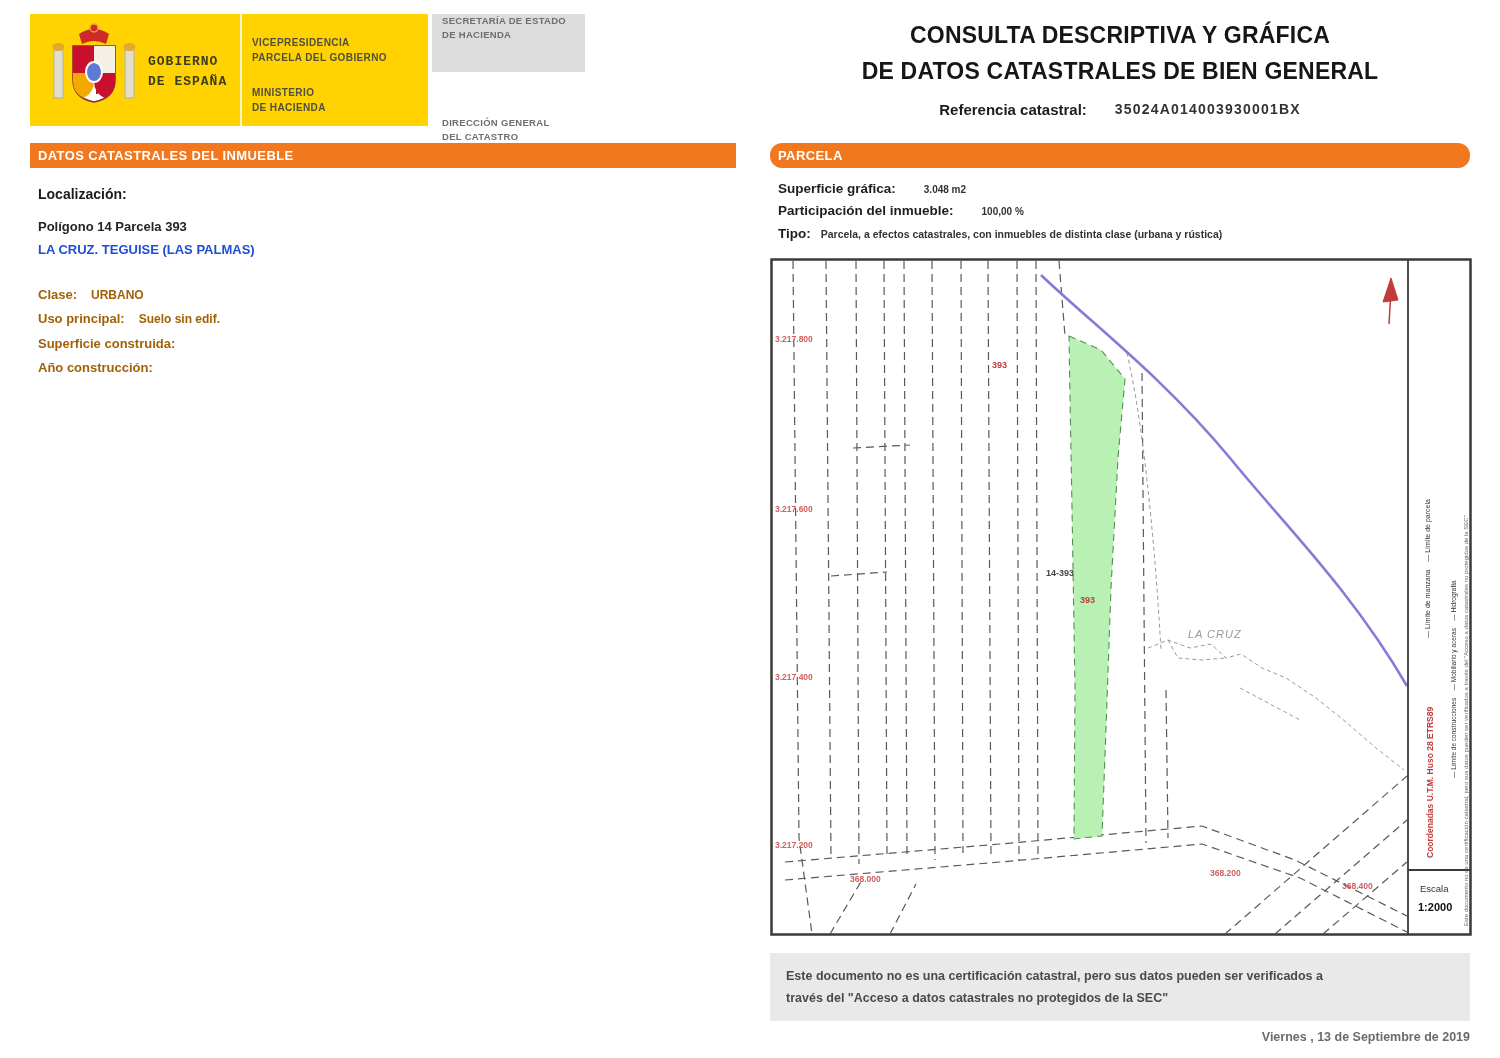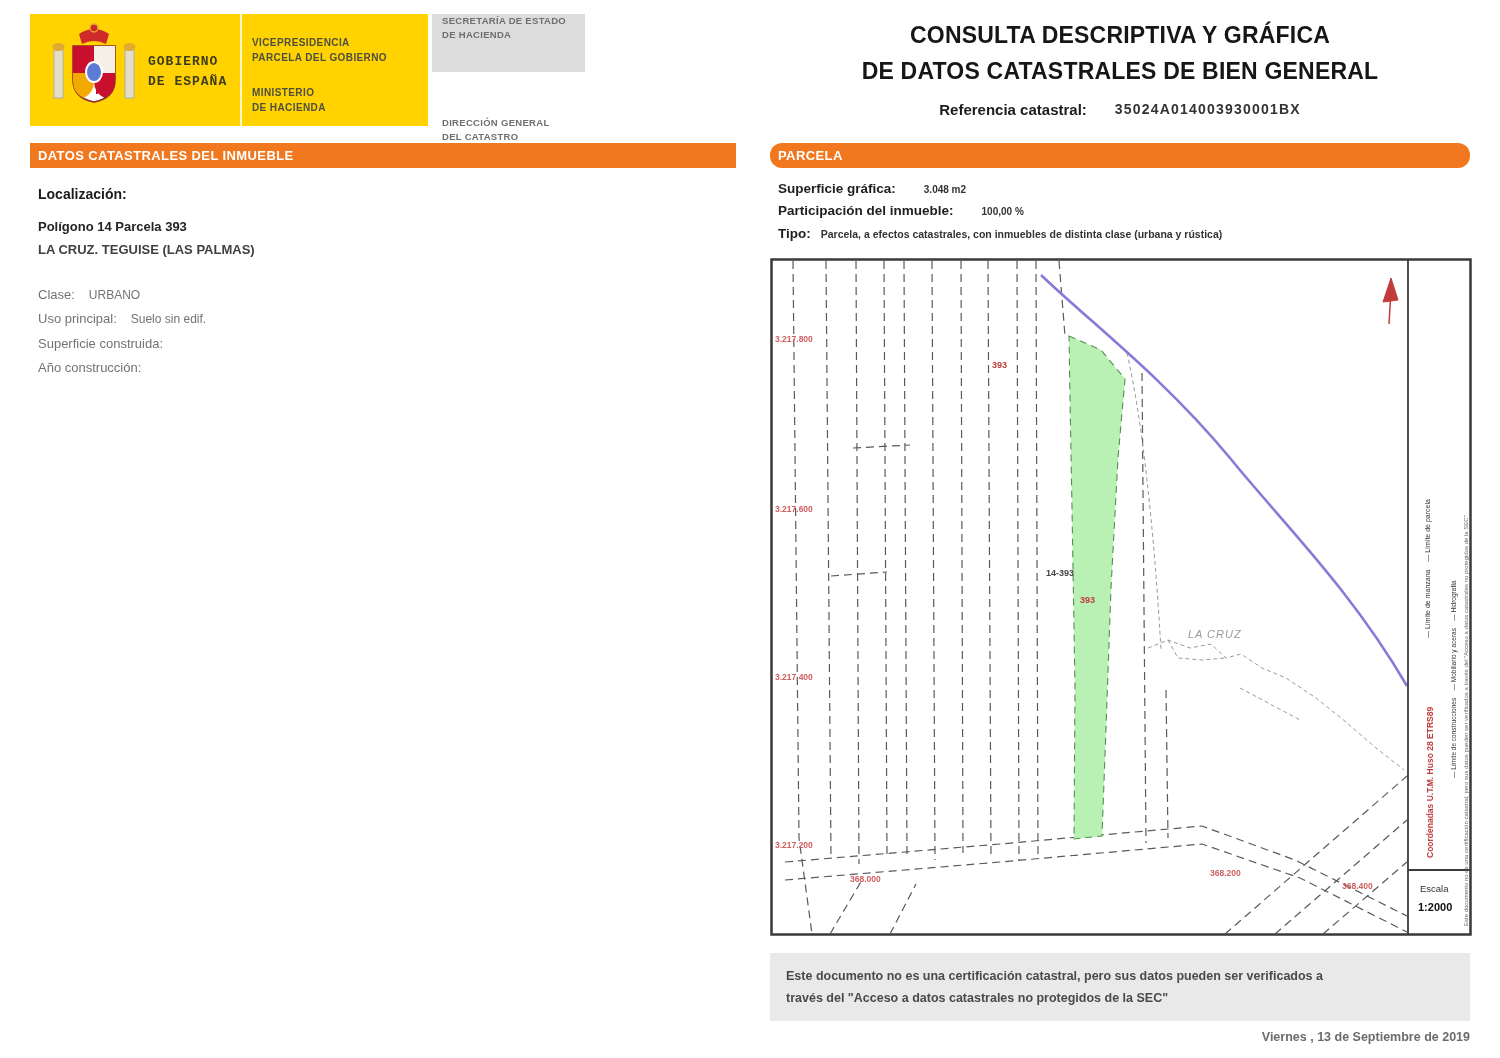--- a/index.html
+++ b/index.html
@@ -27,22 +27,22 @@
 
   
   .bar { height:25px; background:#F1781F; color:#ffffff; font-size:13px; font-weight:bold;
          line-height:25px; padding-left:8px; letter-spacing:.4px; }
   .bar-left { left:30px; top:143px; width:706px; }
   .bar-right { left:770px; top:143px; width:700px;border-radius:12px; }
 
   
   .loc-label { left:38px; top:186px; font-size:14px; font-weight:bold; color:#1c1c1c; }
   .loc-1 { left:38px; top:219px; font-size:13px; font-weight:bold; color:#242424; }
-  .loc-2 { left:38px; top:242px; font-size:13px; font-weight:bold; color:#404040; }
-  .fieldrow { font-size:13px; font-weight:normal; color:#737373; }
+  .loc-2 { left:38px; top:242px; font-size:13px; font-weight:bold; color:#1d4ed8; }
+  .fieldrow { font-size:13px; font-weight:bold; color:#a16207; }
   .fieldrow .val { margin-left:14px; font-size:12px; }
 
   
   .prow { font-size:13.5px; font-weight:bold; color:#1e1e1e; }
   .prow .pval { margin-left:28px; font-size:10px; color:#333; }
   .prow .pval-long { margin-left:10px; font-size:10.5px; color:#333; }
 
   
   .map-wrap { left:770px; top:258px; width:702px; height:860px; }
 

